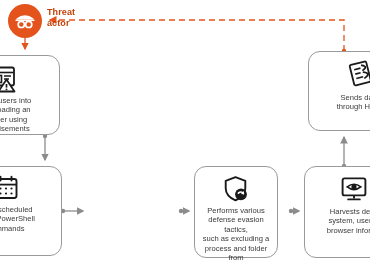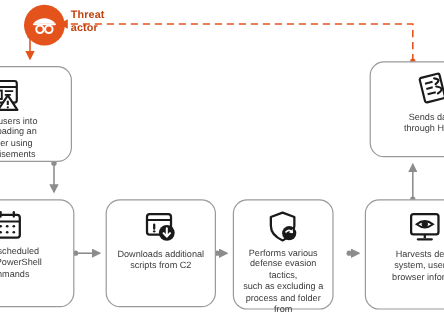--- a/index.html
+++ b/index.html
@@ -25,21 +25,21 @@
   svg.connectors {
     position: absolute;
     left: 0; top: 0;
     width: 370px;
     height: 260px;
     overflow: visible;
   }
   
   .actor {
     position: absolute;
-    left: 20px;
+    left: 8px;
     top: 4px;
     display: flex;
     align-items: flex-start;
     gap: 5px;
     z-index: 4;
   }
   .actor-badge {
     width: 34px;
     height: 34px;
     border-radius: 50%;
@@ -250,34 +250,20 @@
         <circle cx="7.5" cy="18.5" r="1.1" fill="#1a1a1a"></circle>
         <circle cx="13" cy="18.5" r="1.1" fill="#1a1a1a"></circle>
         <circle cx="18.5" cy="18.5" r="1.1" fill="#1a1a1a"></circle>
       </svg>
     </div>
     <div class="ctext">tes a scheduled
 o run PowerShell
 commands</div>
   </div>
 
-  <div class="card" id="card-downloads">
-    <div class="ico">
-      <svg width="28" height="28" viewBox="0 0 28 28" xmlns="http://www.w3.org/2000/svg">
-        <rect x="2.5" y="3.5" width="20" height="17" rx="2.2" fill="none" stroke="#1a1a1a" stroke-width="1.9"></rect>
-        <line x1="2.5" y1="8.4" x2="22.5" y2="8.4" stroke="#1a1a1a" stroke-width="1.7"></line>
-        <line x1="8.5" y1="12.3" x2="8.5" y2="15.6" stroke="#1a1a1a" stroke-width="1.9" stroke-linecap="round"></line>
-        <circle cx="8.5" cy="17.8" r="1" fill="#1a1a1a"></circle>
-        <circle cx="19" cy="19" r="6.6" fill="#1a1a1a"></circle>
-        <path d="M19 15.2 L19 21.8 M16.3 19.3 L19 22.2 L21.7 19.3" fill="none" stroke="#ffffff" stroke-width="1.7" stroke-linecap="round" stroke-linejoin="round"></path>
-      </svg>
-    </div>
-    <div class="ctext">Downloads additional
-scripts from C2</div>
-  </div>
 
   <div class="card" id="card-evasion">
     <div class="ico">
       <svg width="28" height="28" viewBox="0 0 28 28" xmlns="http://www.w3.org/2000/svg">
         <path d="M13.5 2.2 L23.3 5.8 L23.3 13.2 Q23.3 21 13.5 25.4 Q3.7 21 3.7 13.2 L3.7 5.8 Z" fill="none" stroke="#1a1a1a" stroke-width="1.9" stroke-linejoin="round"></path>
         <circle cx="19" cy="19.3" r="5.9" fill="#1a1a1a"></circle>
         <path d="M16.4 18.2 Q19.2 15.6 21.4 18.6" fill="none" stroke="#ffffff" stroke-width="1.6" stroke-linecap="round"></path>
         <path d="M21.9 15.9 L22.1 19.2 L18.9 19.0 Z" fill="#ffffff"></path>
       </svg>
     </div>

